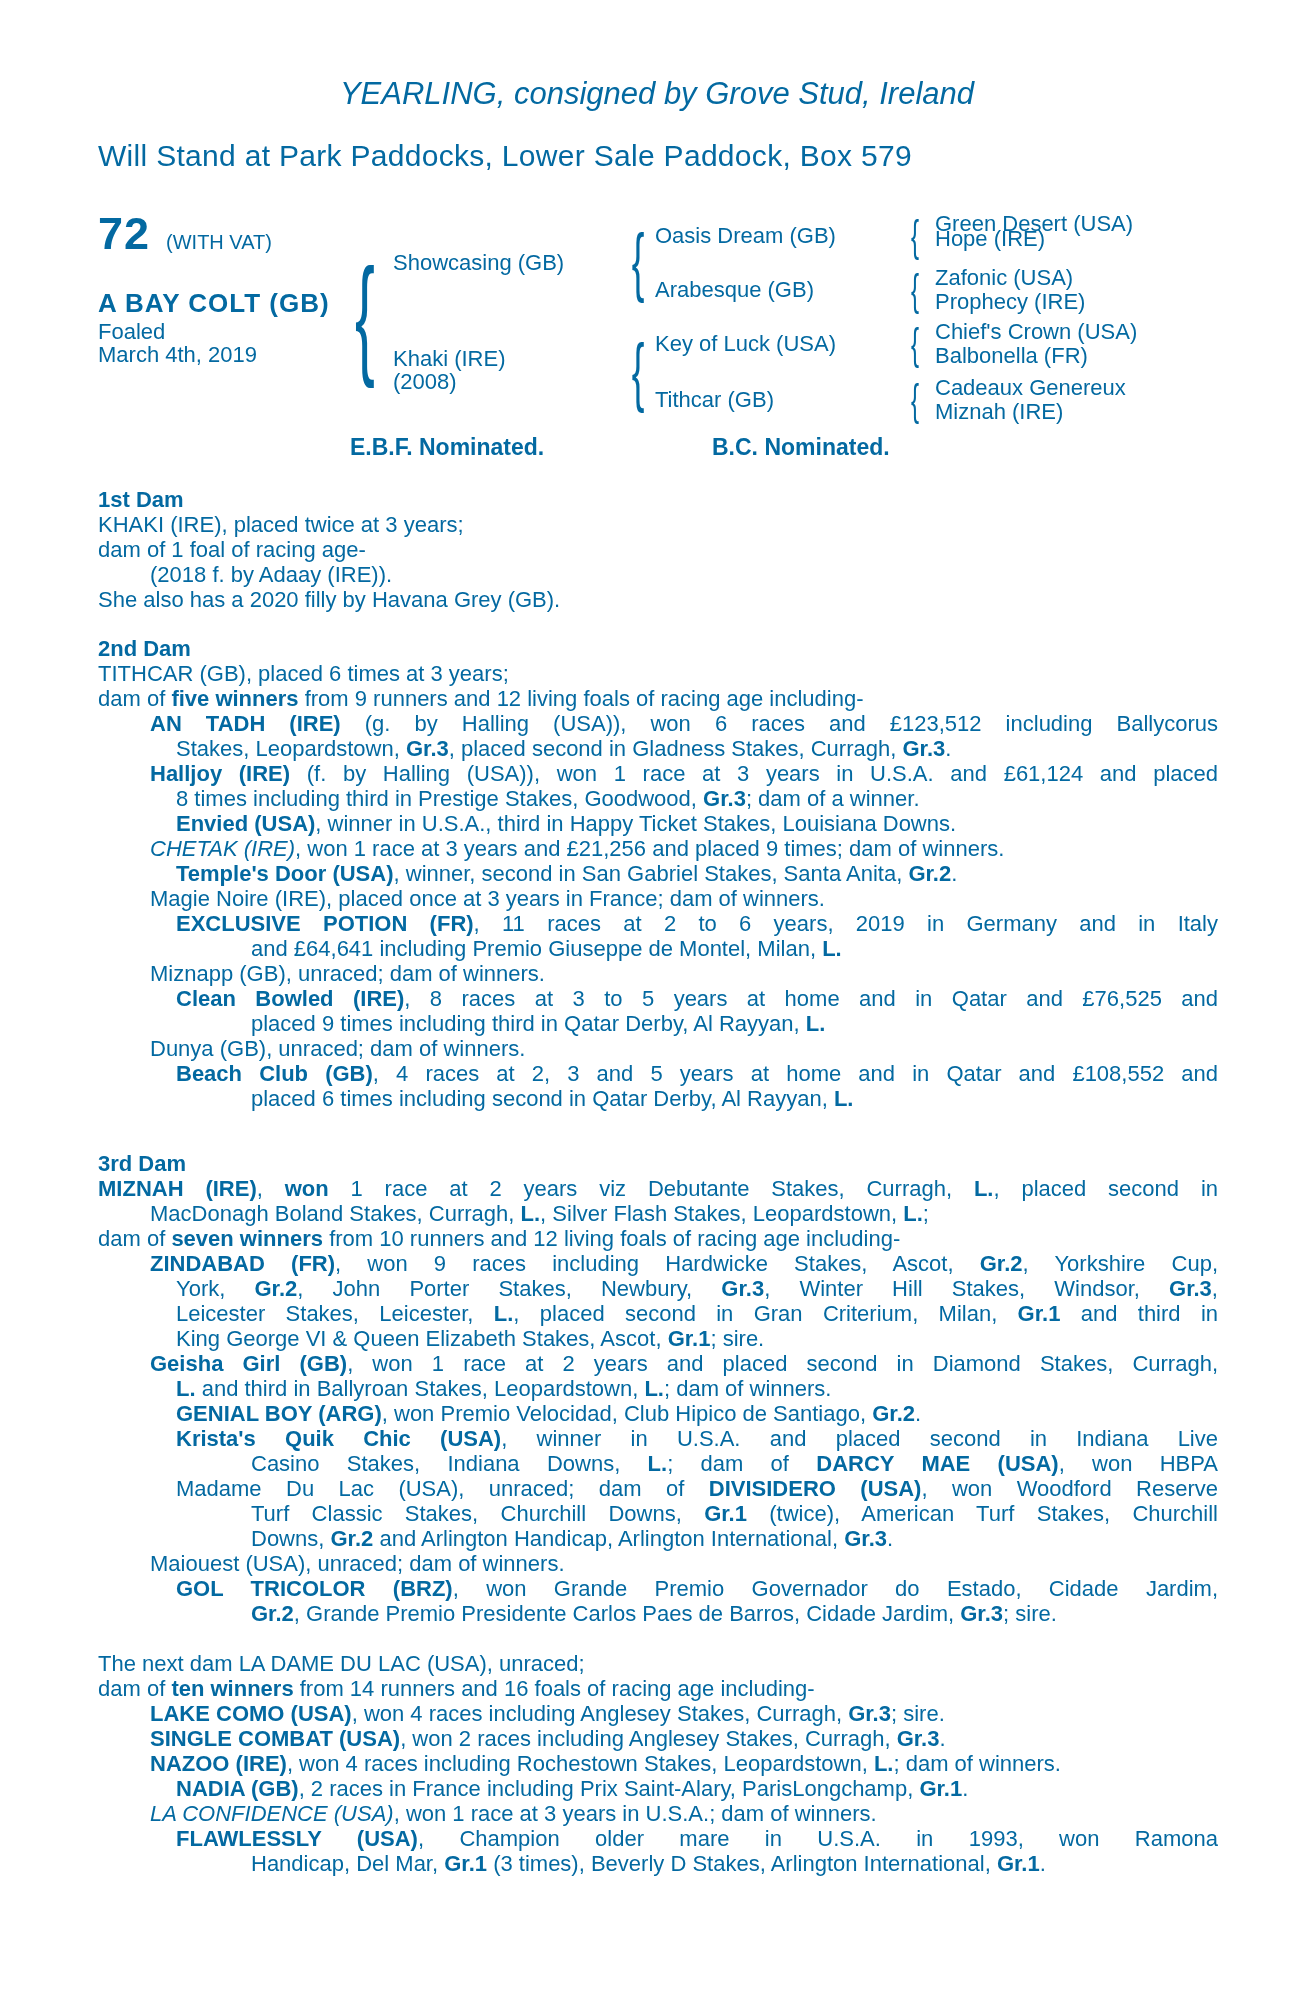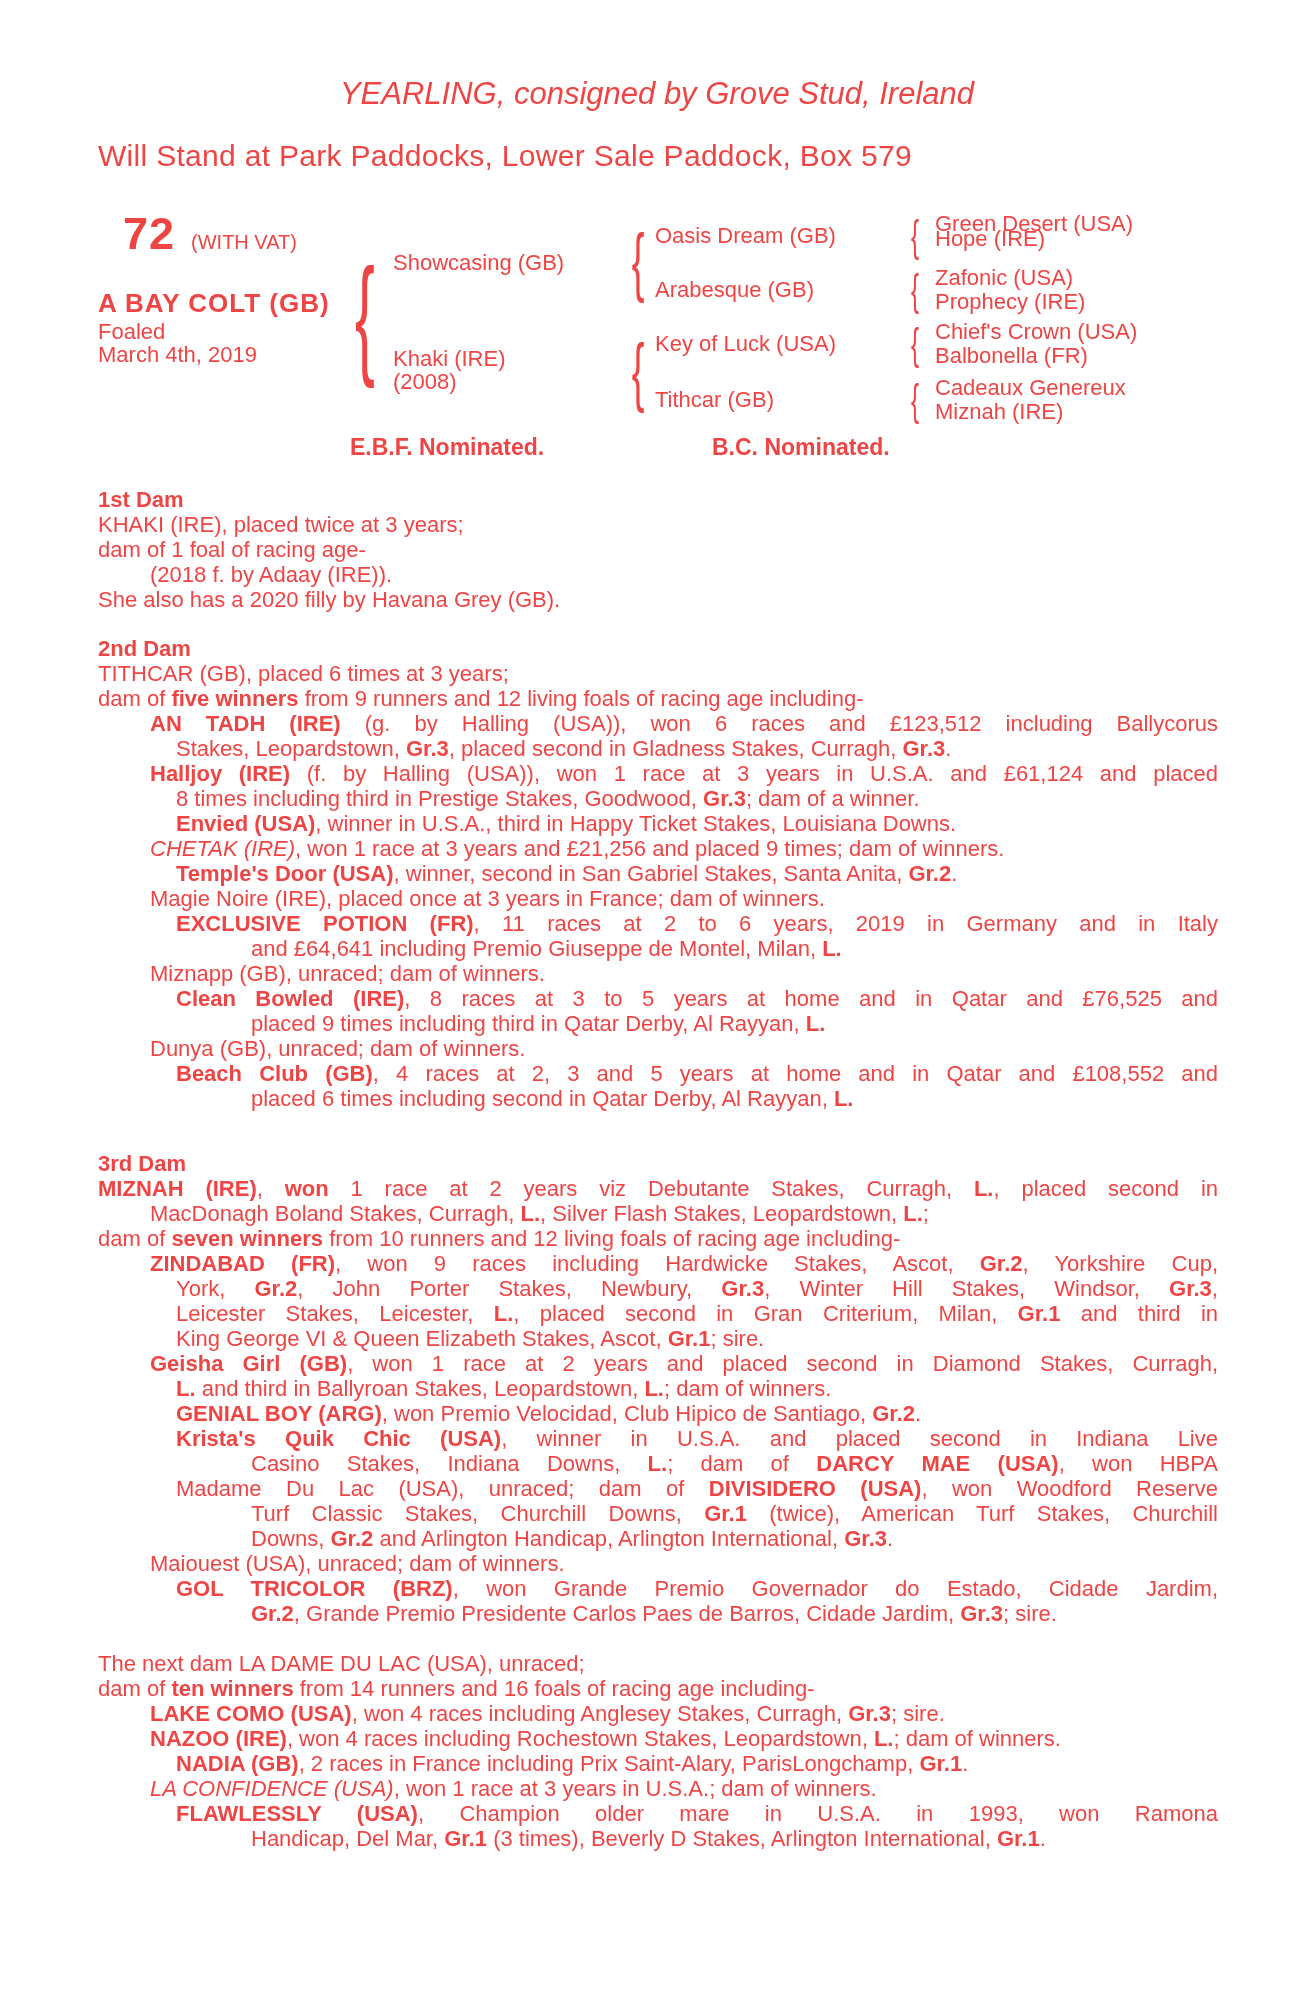--- a/index.html
+++ b/index.html
@@ -1,28 +1,28 @@
 <!DOCTYPE html>
 <html><head>
 <meta charset="utf-8">
 <style>
   html,body{margin:0;padding:0;background:#fff;}
-  .page{position:relative;width:1314px;height:2000px;background:#fff;color:#ef4444;
+  .page{position:relative;width:1314px;height:2000px;background:#fff;color:#0369a1;
         font-family:"Liberation Sans",sans-serif;overflow:hidden;}
 
   
   .title{position:absolute;top:76px;left:0;width:100%;text-align:center;
          font-style:italic;font-size:31px;}
   .stand{position:absolute;top:139px;left:98px;font-weight:normal;font-size:30px;letter-spacing:.3px;}
 
   
   .ped{position:absolute;top:212px;left:98px;width:1120px;height:252px;font-size:22px;}
   .ped .abs{position:absolute;}
   .lot-row{top:-4px;left:0;display:flex;align-items:baseline;gap:16px;}
-  .lot-num{font-size:45px;font-weight:bold;letter-spacing:1px;margin-left:25px;}
+  .lot-num{font-size:45px;font-weight:bold;letter-spacing:1px;}
   .lot-vat{font-size:20px;}
   .colt-name{top:76px;left:0;font-size:26px;font-weight:bold;letter-spacing:1px;}
   .foaled-label{top:107px;left:0;}
   .foaled-date{top:130px;left:0;}
   .sire{top:38px;left:295px;}
   .dam{top:135px;left:295px;line-height:23px;}
   .gp{left:557px;line-height:24px;}
   .gp1{top:12px}.gp2{top:66px}.gp3{top:120px}.gp4{top:176px}
   .ggp{left:837px;line-height:24px;}
   .g1{top:0}.g2{top:15px}.g3{top:54px}.g4{top:78px}
@@ -143,20 +143,21 @@
       <div class="line ind3 j"><span>Casino Stakes, Indiana Downs, </span><span class="b">L.</span><span>; dam of </span><span class="b">DARCY MAE (USA)</span><span>, won HBPA</span></div>
       <div class="line ind2 j"><span>Madame Du Lac (USA), unraced; dam of </span><span class="b">DIVISIDERO (USA)</span><span>, won Woodford Reserve</span></div>
       <div class="line ind3 j"><span>Turf Classic Stakes, Churchill Downs, </span><span class="b">Gr.1</span><span> (twice), American Turf Stakes, Churchill</span></div>
       <div class="line ind3"><span>Downs, </span><span class="b">Gr.2</span><span> and Arlington Handicap, Arlington International, </span><span class="b">Gr.3</span><span>.</span></div>
       <div class="line ind1"><span>Maiouest (USA), unraced; dam of winners.</span></div>
       <div class="line ind2 j"><span class="b">GOL TRICOLOR (BRZ)</span><span>, won Grande Premio Governador do Estado, Cidade Jardim,</span></div>
       <div class="line ind3"><span class="b">Gr.2</span><span>, Grande Premio Presidente Carlos Paes de Barros, Cidade Jardim, </span><span class="b">Gr.3</span><span>; sire.</span></div>
       <div class="line ind0" style="margin-top: 25px;"><span>The next dam LA DAME DU LAC (USA), unraced;</span></div>
       <div class="line ind0"><span>dam of </span><span class="b">ten winners</span><span> from 14 runners and 16 foals of racing age including-</span></div>
       <div class="line ind1"><span class="b">LAKE COMO (USA)</span><span>, won 4 races including Anglesey Stakes, Curragh, </span><span class="b">Gr.3</span><span>; sire.</span></div>
+      <div class="line ind1"><span class="b">SINGLE COMBAT (USA)</span><span>, won 2 races including Anglesey Stakes, Curragh, </span><span class="b">Gr.3</span><span>.</span></div>
       <div class="line ind1"><span class="b">NAZOO (IRE)</span><span>, won 4 races including Rochestown Stakes, Leopardstown, </span><span class="b">L.</span><span>; dam of winners.</span></div>
       <div class="line ind2"><span class="b">NADIA (GB)</span><span>, 2 races in France including Prix Saint-Alary, ParisLongchamp, </span><span class="b">Gr.1</span><span>.</span></div>
       <div class="line ind1"><span class="it">LA CONFIDENCE (USA)</span><span>, won 1 race at 3 years in U.S.A.; dam of winners.</span></div>
       <div class="line ind2 j"><span class="b">FLAWLESSLY (USA)</span><span>, Champion older mare in U.S.A. in 1993, won Ramona</span></div>
       <div class="line ind3"><span>Handicap, Del Mar, </span><span class="b">Gr.1</span><span> (3 times), Beverly D Stakes, Arlington International, </span><span class="b">Gr.1</span><span>.</span></div>
     </div>
 
 </div>
 
 </body></html>

